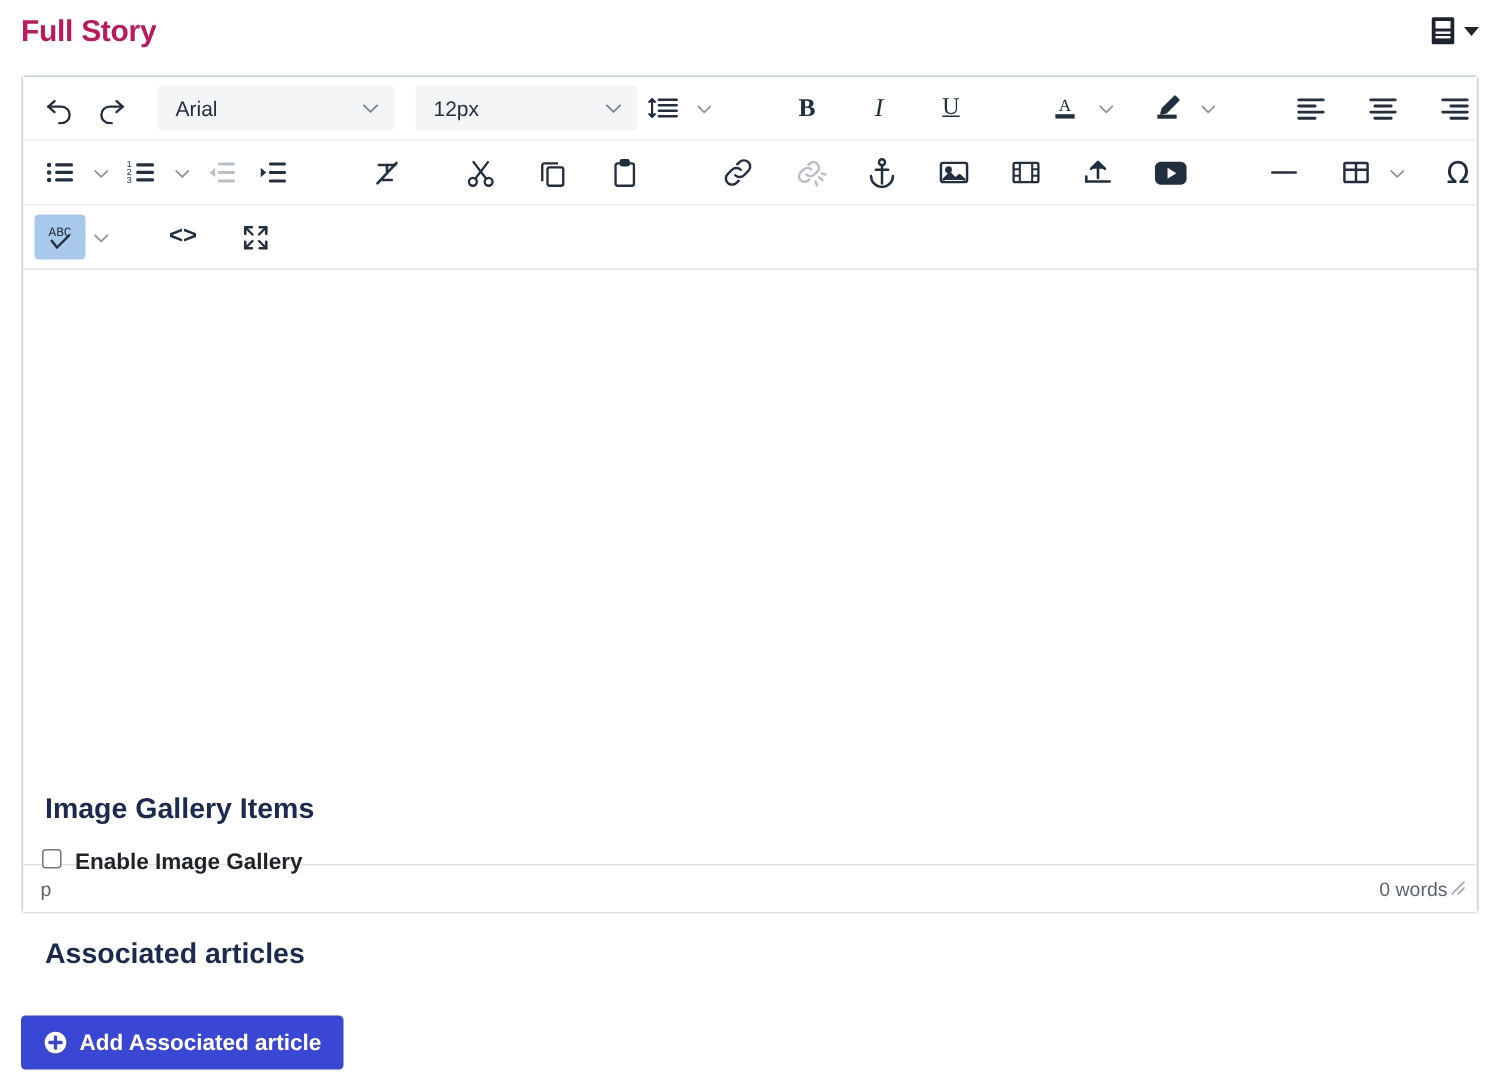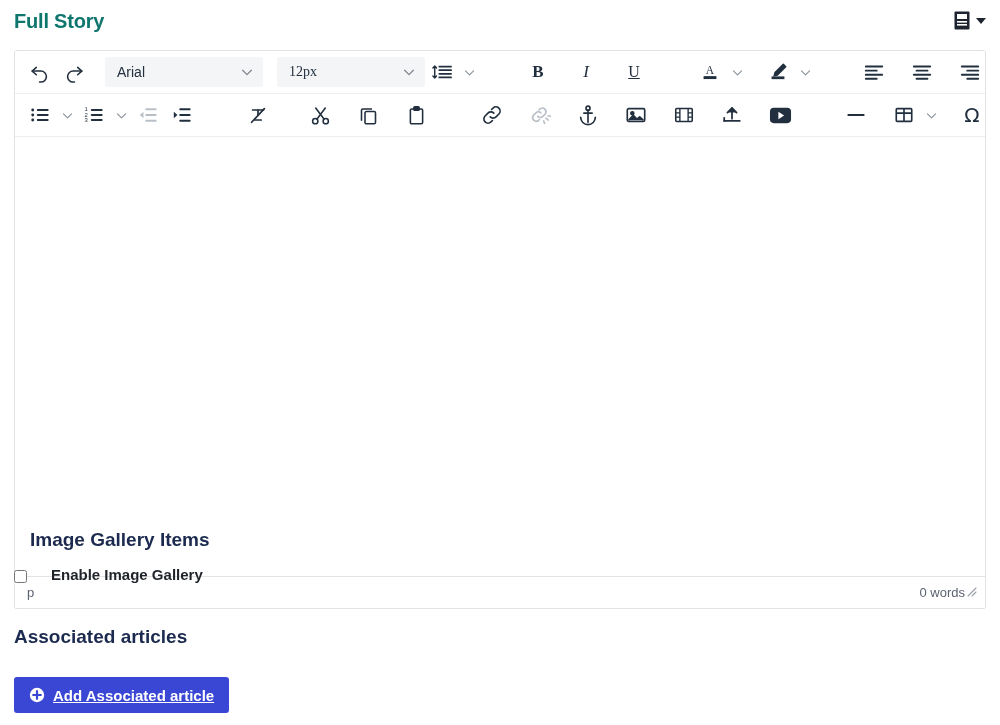--- a/index.html
+++ b/index.html
@@ -8,21 +8,21 @@
     width: 1000px; height: 725px;
     background: #ffffff;
     font-family: "Liberation Sans", sans-serif;
     overflow: hidden;
   }
   .page { position: relative; width: 1000px; height: 725px; background:#fff; }
 
   
   .page-title {
     position: absolute; left: 14px; top: 10px;
-    font-size: 20px; font-weight: bold; color: #0f766e;
+    font-size: 20px; font-weight: bold; color: #be185d;
     letter-spacing: -0.2px;
   }
   .view-toggle {
     position: absolute; right: 14px; top: 11px;
     display: flex; align-items: center; gap: 5px;
     cursor: pointer;
   }
   .book-icon { width: 17px; height: 19px; display:block; }
   .caret-filled { width: 0; height: 0; border-left: 5px solid transparent;
     border-right: 5px solid transparent; border-top: 6px solid #1d2430; }
@@ -59,60 +59,59 @@
   .tb-gap-md { width: 28px; flex: 0 0 auto; }
   .tb-gap-lg { width: 42px; flex: 0 0 auto; }
 
   .tb-select {
     height: 30px; background: #f4f5f6; border-radius: 3px;
     display: flex; align-items: center; justify-content: space-between;
     padding: 0 9px 0 12px; cursor: pointer; color:#222f3e; font-size: 14px;
     flex: 0 0 auto;
   }
   .tb-select.font { width: 158px; }
-  .tb-select.size { width: 148px; font-family: Liberation Serif, serif; }
+  .tb-select.size { width: 148px; }
   .tb-select .sel-caret { color:#7c838d; display:flex; align-items:center; }
 
   .editor-body { flex: 1; background: #fff; cursor: text; }
   .statusbar {
     height: 32px; border-top: 1px solid #e3e3e3;
     display: flex; align-items: center; justify-content: space-between;
     padding: 0 8px 0 12px; font-size: 13px; color: #5b6270;
     background: #fff;
   }
   .status-right { display:flex; align-items:center; }
   .resize-grip { width: 12px; height: 12px; color:#9aa0a8; }
 
   
   .section-title {
     position: absolute; left: 14px;
     font-size: 19px; font-weight: bold; color: #1b2a4e;
   }
   #img-gallery-title { top: 529px; margin-left: 16px; }
-  #assoc-title { top: 626px; }
+  #assoc-title { top: 626px; margin-left: 16px; }
 
   .check-row {
-    position: absolute; left: 14px; top: 566px;
-    display: flex; align-items: flex-end; gap: 24px;
+    position: absolute; left: 28px; top: 566px;
+    display: flex; align-items: flex-start; gap: 9px;
   }
   .check-row input[type=checkbox] {
     width: 13px; height: 13px; margin: 0; cursor: pointer;
     accent-color: #3a46d4;
   }
   .check-label { font-size: 15px; font-weight: bold; color: #1f2329; cursor: pointer; }
 
   .primary-btn {
     position: absolute; left: 14px; top: 677px;
     height: 36px; background: #3a46d4; color:#fff;
     border: none; border-radius: 3px;
     display: flex; align-items: center; gap: 8px;
     padding: 0 15px; cursor: pointer;
     font-size: 15px; font-weight: bold;
     font-family: "Liberation Sans", sans-serif;
-    text-decoration: underline;
   }
   .primary-btn .plus-circle { display:flex; align-items:center; }
 </style>
 </head>
 <body>
 
 <div class="page">
 
   <div class="page-title">Full Story</div>
 
@@ -407,20 +406,48 @@
             </svg>
         </div>
         <div class="tb-gap-sm"></div>
         <div class="tb-btn">
           <span style="font-size:20px;font-family:'DejaVu Sans',sans-serif;line-height:1;">Ω</span>
         </div>
         <div class="tb-gap-sm"></div>
 
       </div>
 
+      <div class="tb-row">
+        <div class="tb-btn active">
+          <svg width="24" height="24" viewBox="0 0 24 24" fill="none" stroke="currentColor" stroke-width="1.6" stroke-linecap="round" stroke-linejoin="round">
+            <text x="12" y="11" text-anchor="middle" font-size="8.5" font-family="Liberation Mono, monospace" fill="currentColor" stroke="none">ABC</text>
+            <path d="M6.5 14.5l3.5 4.5L18 11"></path>
+          </svg>
+        </div>
+        <div class="tb-caret">
+          <svg width="13" height="13" viewBox="0 0 16 16" fill="none" stroke="currentColor" stroke-width="1.4" stroke-linecap="round" stroke-linejoin="round">
+              <polyline points="3,6 8,11 13,6"></polyline>
+            </svg>
+        </div>
+
+        <div class="tb-gap-md"></div>
+
+        <div class="tb-btn">
+          <span style="font-size:16px;font-weight:bold;font-family:'Liberation Sans',sans-serif;">&lt;&gt;</span>
+        </div>
+
+        <div class="tb-gap-sm"></div>
+
+        <div class="tb-btn">
+          <svg width="21" height="21" viewBox="0 0 24 24" fill="none" stroke="currentColor" stroke-width="2" stroke-linecap="round" stroke-linejoin="round">
+            <path d="M9 4H4v5M20 9V4h-5M15 20h5v-5M4 15v5h5"></path>
+            <path d="M4 4l5.5 5.5M20 4l-5.5 5.5M20 20l-5.5-5.5M4 20l5.5-5.5" stroke-width="1.8"></path>
+          </svg>
+        </div>
+      </div>
     </div>
 
     <div class="editor-body"></div>
 
     <div class="statusbar">
       <span>p</span>
       <span class="status-right">
         <span>0 words</span>
         <span>
           <svg class="resize-grip" viewBox="0 0 12 12" stroke="currentColor" stroke-width="1.1" stroke-linecap="round">

